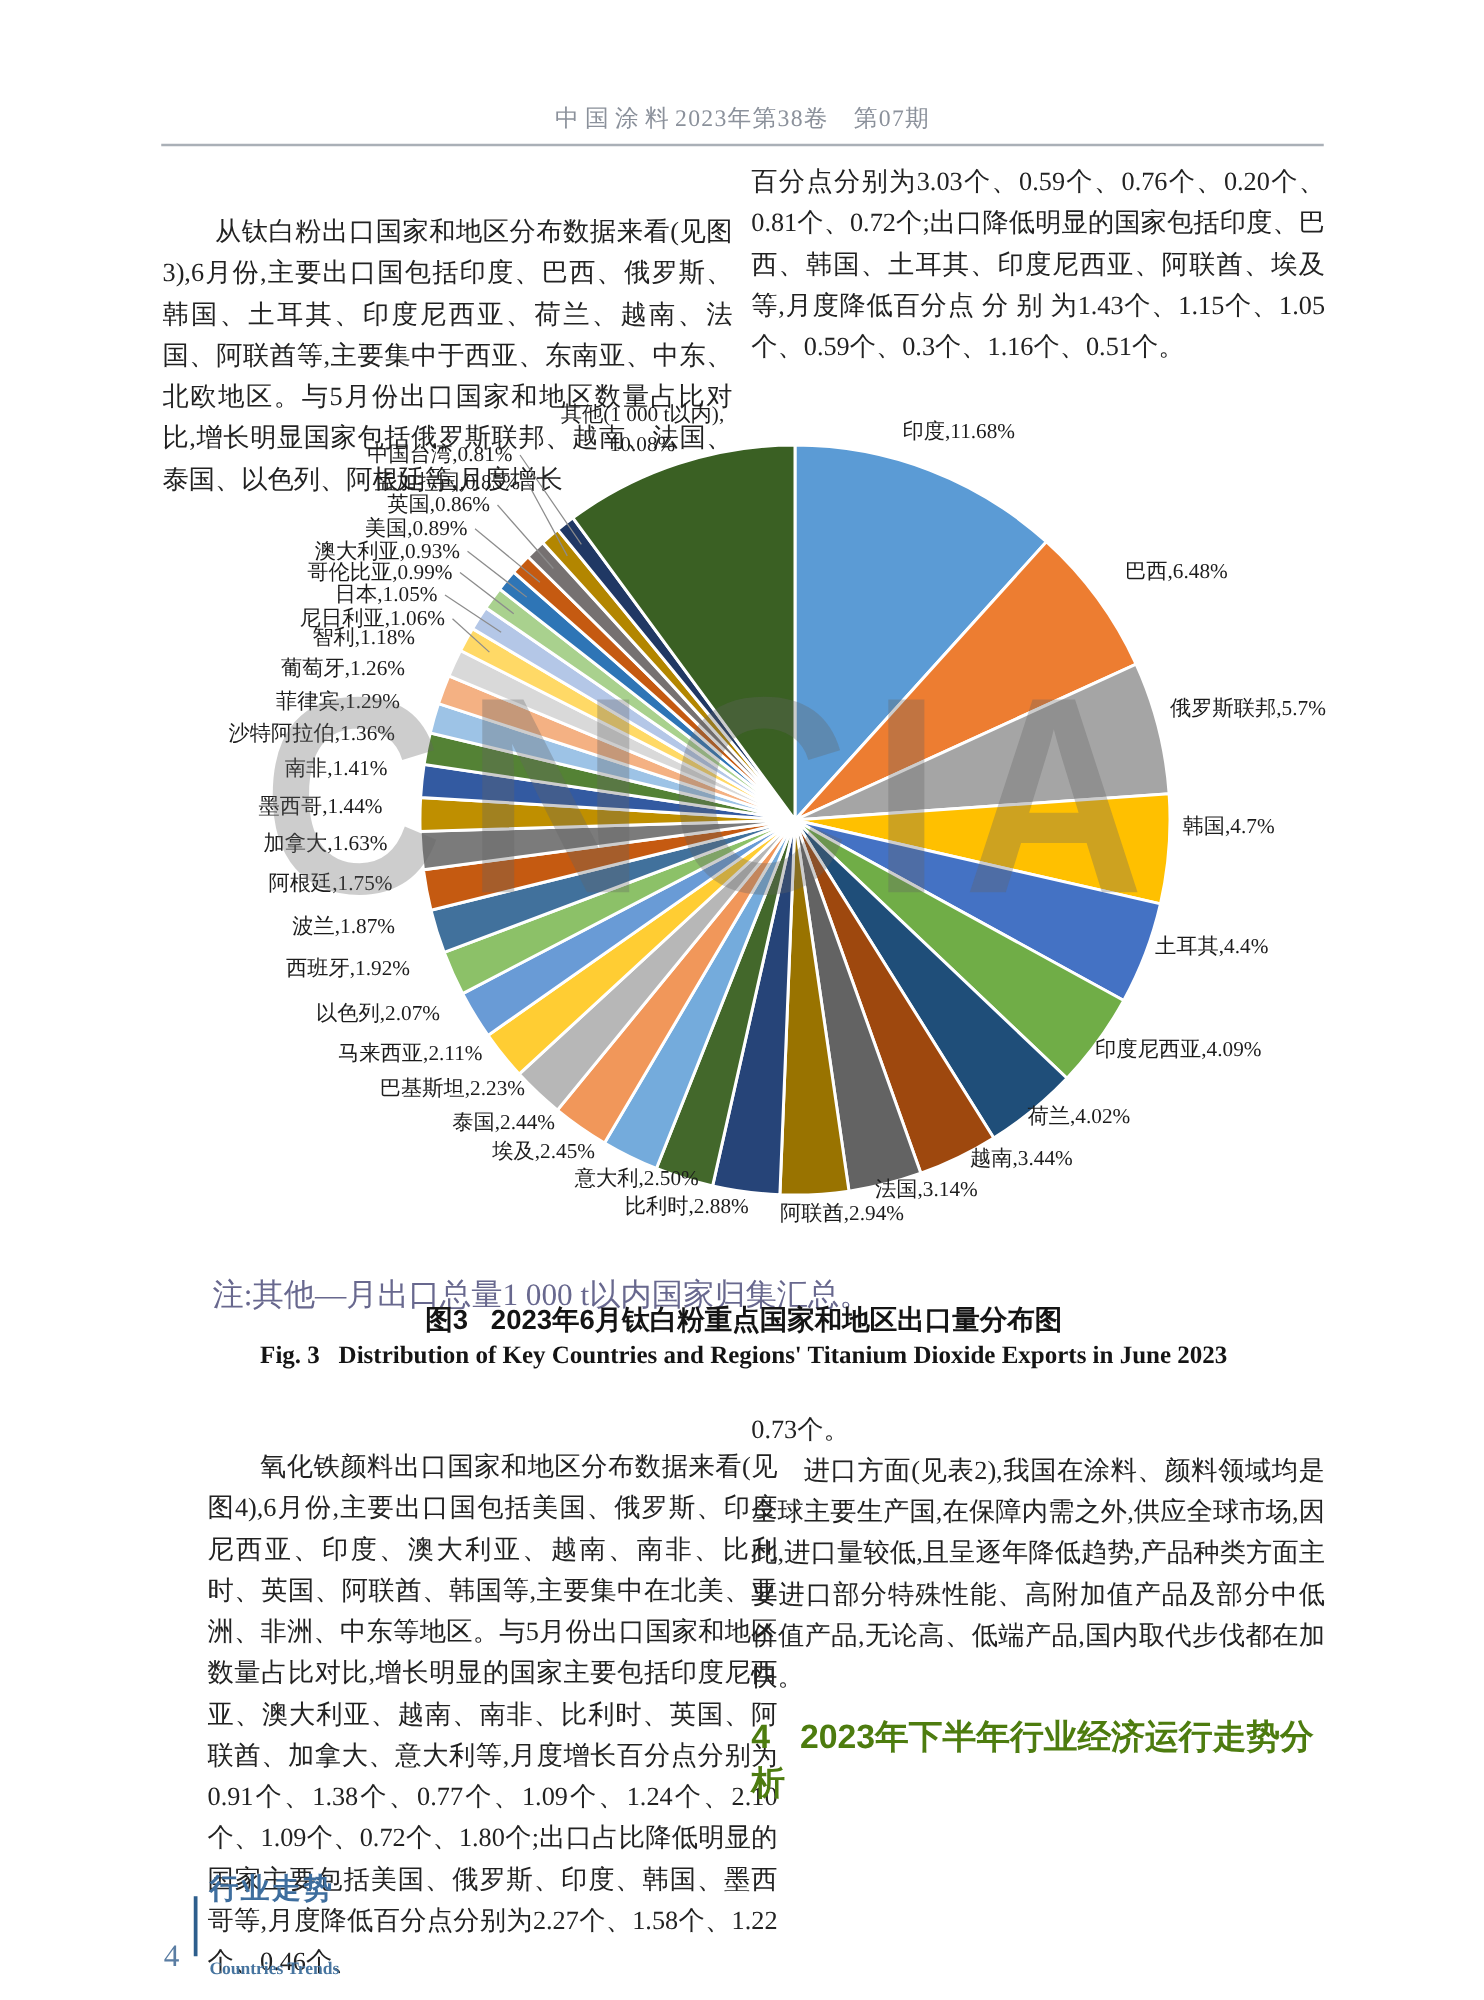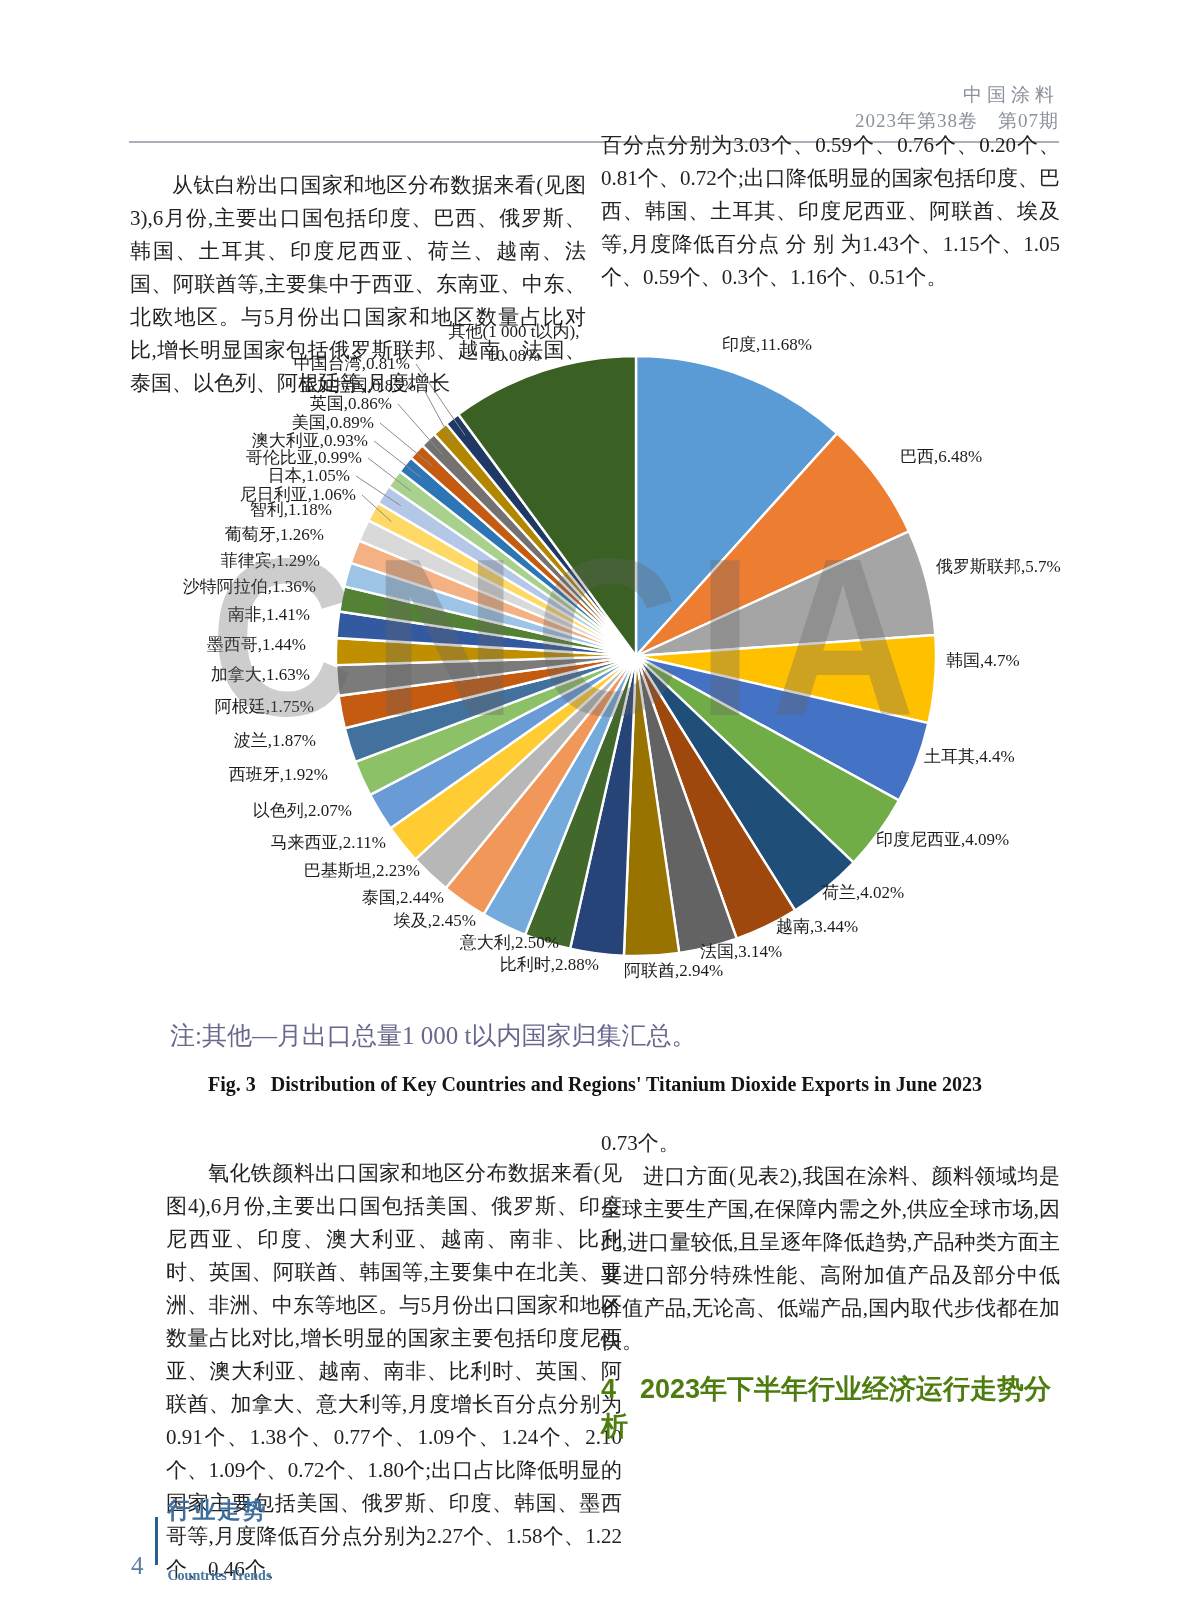--- a/index.html
+++ b/index.html
@@ -1,20 +1,20 @@
 <!DOCTYPE html>
 <html><head>
 <meta charset="utf-8">
 <style>
   html,body{margin:0;padding:0;background:#ffffff;}
   .page{position:relative;width:1187px;height:1600px;background:#ffffff;overflow:hidden;
         font-family:"Liberation Serif","DejaVu Serif",serif;color:#222222;}
   .header{position:absolute;left:129px;top:82px;width:930px;display:flex;justify-content:center;
           align-items:flex-end;padding-bottom:7px;border-bottom:2px solid #aab0b7;
-          font-size:19px;color:#8b919b;flex-direction:column;}
+          font-size:19px;color:#8b919b;}
   .header .journal{letter-spacing:5px;}
   .header .issue{letter-spacing:1px;}
   .col{position:absolute;font-size:21px;line-height:33px;text-align:justify;text-justify:inter-ideograph;}
   .col p{margin:0;text-indent:2em;}
   .col p.cont{text-indent:0;}
   #col-left-1{left:130px;top:129px;width:456px;margin-top:40px;}
   #col-right-1{left:601px;top:129px;width:459px;}
   #col-left-2{left:130px;top:1157px;width:456px;margin-left:36px;}
   #col-right-2{left:601px;top:1127px;width:459px;}
   .chart{position:absolute;left:0;top:318px;width:1187px;height:700px;margin-left:24px;}
@@ -141,20 +141,21 @@
         <text x="368" y="409" text-anchor="end" class="pie-label">英国,0.86%</text>
         <text x="392" y="391" text-anchor="end" class="pie-label">孟加拉国,0.85%</text>
         <text x="386" y="369" text-anchor="end" class="pie-label">中国台湾,0.81%</text>
         <text x="490" y="337" text-anchor="middle" class="pie-label">其他(1 000 t以内),</text>
         <text x="490" y="361" text-anchor="middle" class="pie-label">10.08%</text>
       </svg>
     <div class="watermark">CNCIA</div>
   </div>
 
   <div class="note">注:其他—月出口总量1 000 t以内国家归集汇总。</div>
+  <div class="caption-cn">图3   2023年6月钛白粉重点国家和地区出口量分布图</div>
   <div class="caption-en">Fig. 3   Distribution of Key Countries and Regions' Titanium Dioxide Exports in June 2023</div>
 
   <div class="col" id="col-left-2">
     <p>氧化铁颜料出口国家和地区分布数据来看(见图4),6月份,主要出口国包括美国、俄罗斯、印度尼西亚、印度、澳大利亚、越南、南非、比利时、英国、阿联酋、韩国等,主要集中在北美、亚洲、非洲、中东等地区。与5月份出口国家和地区数量占比对比,增长明显的国家主要包括印度尼西亚、澳大利亚、越南、南非、比利时、英国、阿联酋、加拿大、意大利等,月度增长百分点分别为0.91个、1.38个、0.77个、1.09个、1.24个、2.10个、1.09个、0.72个、1.80个;出口占比降低明显的国家主要包括美国、俄罗斯、印度、韩国、墨西哥等,月度降低百分点分别为2.27个、1.58个、1.22个、0.46个、</p>
   </div>
 
   <div class="col" id="col-right-2">
     <p class="cont">0.73个。</p>
     <p>进口方面(见表2),我国在涂料、颜料领域均是全球主要生产国,在保障内需之外,供应全球市场,因此,进口量较低,且呈逐年降低趋势,产品种类方面主要进口部分特殊性能、高附加值产品及部分中低价值产品,无论高、低端产品,国内取代步伐都在加快。</p>
     <div class="sec-head">

